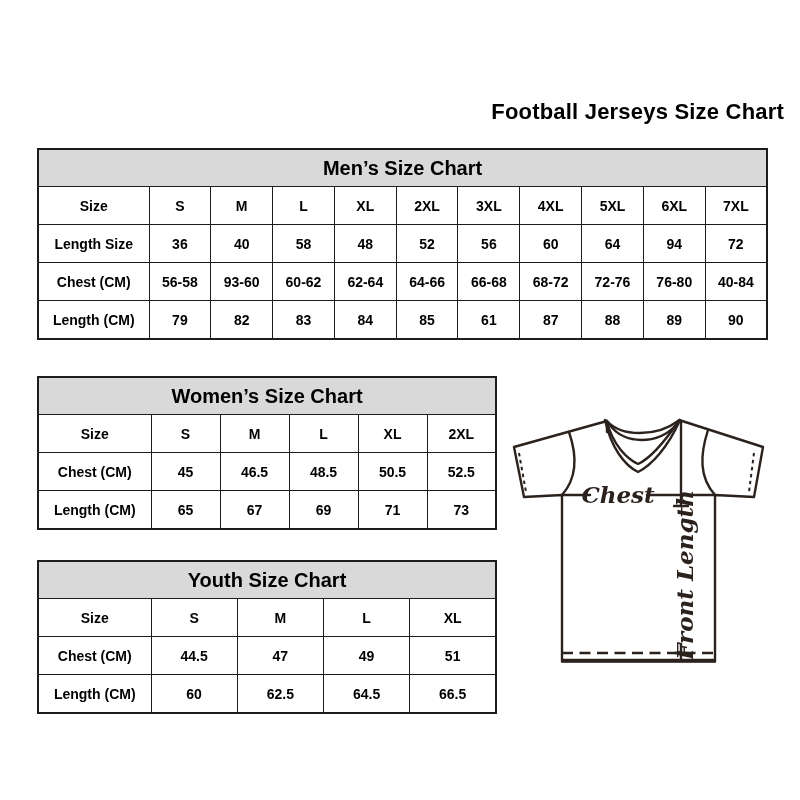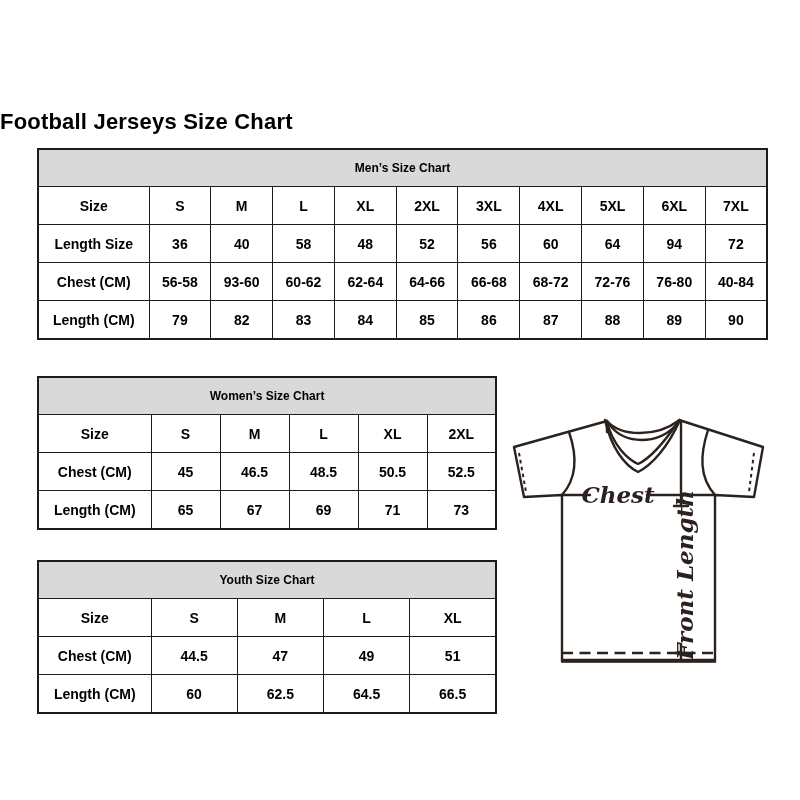--- a/index.html
+++ b/index.html
@@ -9,36 +9,36 @@
     --text:#000000;
     --bg:#ffffff;
   }
   html,body{margin:0;padding:0;}
   body{
     width:800px;height:800px;background:var(--bg);
     font-family:"Liberation Sans",sans-serif;
     position:relative;overflow:hidden;
   }
   .page-title{
-    position:absolute;left:0;top:109px;width:784px;
-    text-align:left;font-size:22px;font-weight:bold;color:var(--text);
+    position:absolute;left:0;top:99px;width:784px;
+    text-align:right;font-size:22px;font-weight:bold;color:var(--text);
     letter-spacing:0.2px;
   }
   table.size-table{
     position:absolute;border-collapse:collapse;table-layout:fixed;
     border:2px solid var(--border);background:#fff;
   }
   table.size-table th,table.size-table td{
     border:1.5px solid var(--border);
     text-align:center;vertical-align:middle;
     font-weight:bold;color:var(--text);
     font-size:14px;height:37px;padding:0;overflow:hidden;white-space:nowrap;
   }
   table.size-table th.tbl-header{
-    background:var(--header-bg);font-size:12px;height:36px;
+    background:var(--header-bg);font-size:20px;height:36px;
   }
   #mens-table{left:37px;top:148px;width:729px;}
   #womens-table{left:37px;top:376px;width:458px;}
   #youth-table{left:37px;top:560px;width:458px;}
   #jersey{position:absolute;left:495px;top:403px;width:300px;height:280px;}
   .jline{fill:none;stroke:var(--ink);stroke-width:2.4;stroke-linecap:round;stroke-linejoin:round;}
   .jthick{fill:none;stroke:var(--ink);stroke-width:4;}
   .jdash-hem{fill:none;stroke:var(--ink);stroke-width:2.4;stroke-dasharray:11,6.5;}
   .jdash-cuff{fill:none;stroke:var(--ink);stroke-width:2;stroke-dasharray:3.5,3.5;}
   .dlabel{
@@ -110,21 +110,21 @@
         <td>76-80</td>
         <td>40-84</td>
       </tr>
       <tr>
         <th>Length (CM)</th>
         <td>79</td>
         <td>82</td>
         <td>83</td>
         <td>84</td>
         <td>85</td>
-        <td>86</td>
+        <td>61</td>
         <td>87</td>
         <td>88</td>
         <td>89</td>
         <td>90</td>
       </tr>
     </tbody>
   </table>
 
 <table class="size-table" id="womens-table">
     <colgroup>

